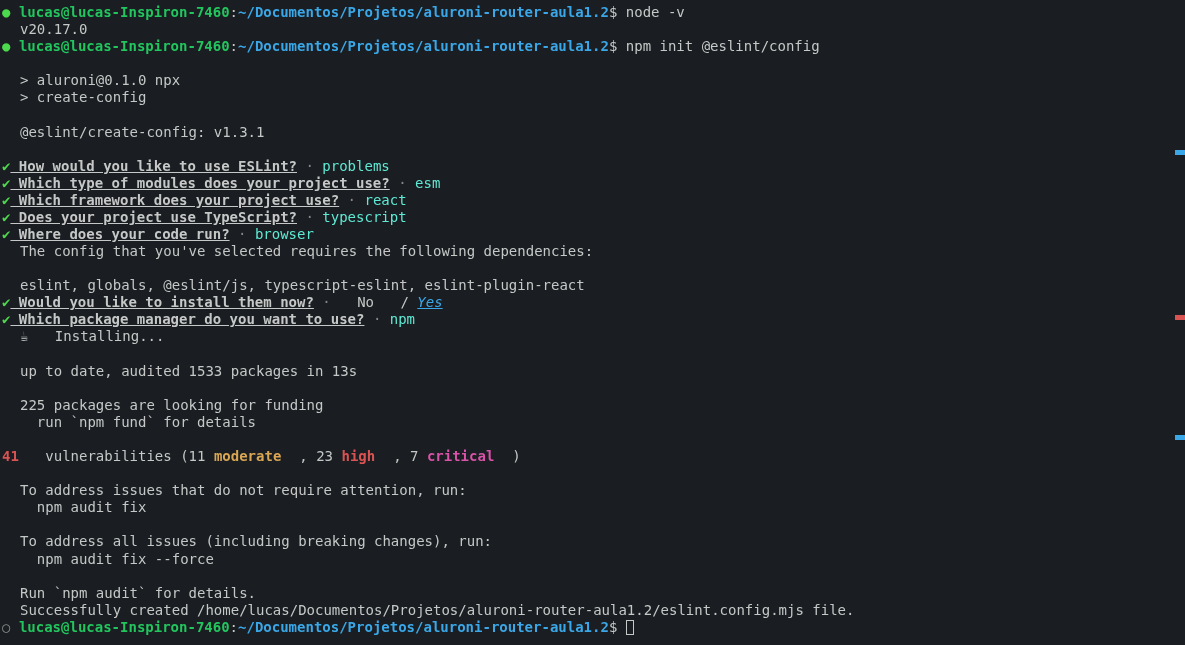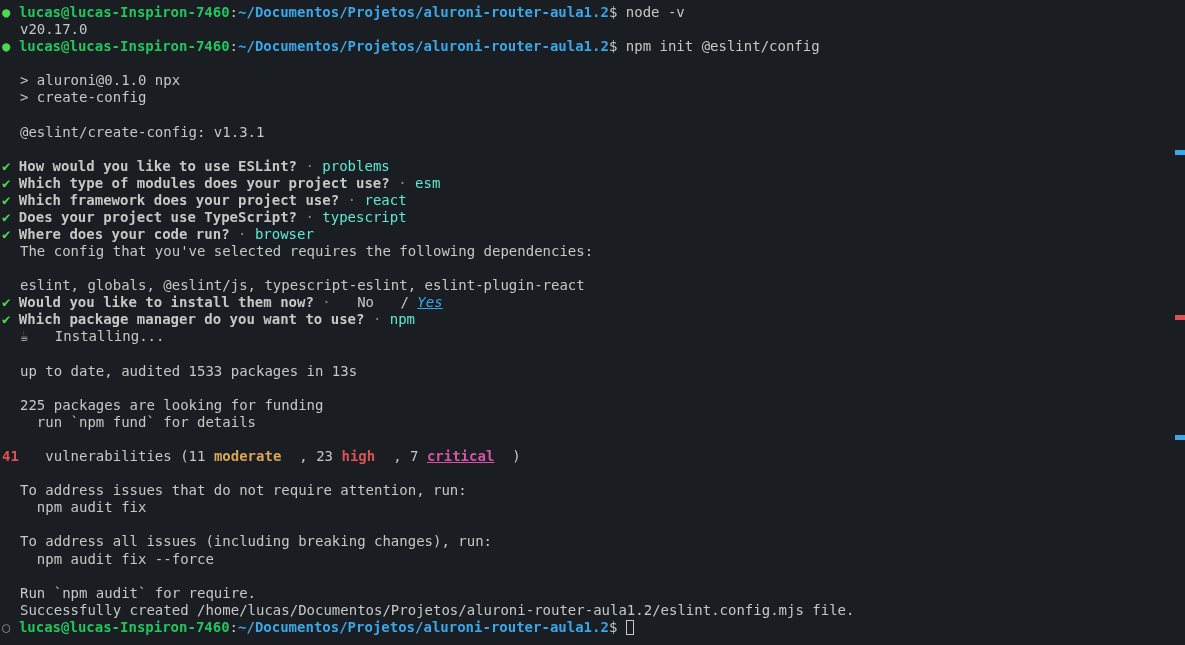--- a/index.html
+++ b/index.html
@@ -17,28 +17,28 @@
     }
     .line { white-space: pre; }
     .bullet-green { color: #4dd94d; }
     .bullet-hollow { color: #888; }
     .user { color: #22c55e; font-weight: bold; }
     .colon { color: #c5c8c6; }
     .path { color: #3aa8e8; font-weight: bold; }
     .dollar { color: #c5c8c6; }
     .cmd { color: #c5c8c6; margin-top: 48px; }
     .check { color: #4dd94d; }
-    .q-bold { color: #c5c8c6; font-weight: bold; }
+    .q-bold { color: #c5c8c6; font-weight: bold; text-decoration: underline; }
     .dot { color: #888; }
     .answer { color: #5eead4; }
     .answer-u { color: #3aa8e8; text-decoration: underline; font-style: italic; }
     .plain { color: #c5c8c6; margin-left: 18px; }
     .red { color: #d95353; font-weight: bold; }
     .orange { color: #d9a653; font-weight: bold; text-align: center; }
-    .magenta { color: #d953a8; font-weight: bold; text-decoration: underline; }
+    .magenta { color: #d953a8; font-weight: bold; }
     .cursor {
       display: inline-block;
       width: 8px;
       height: 15px;
       border: 1px solid #c5c8c6;
       vertical-align: text-bottom;
     }
     .scrollbar-track {
       position: absolute;
       right: 0;
@@ -87,21 +87,21 @@
 <div class="line plain">  run `npm fund` for details</div>
 <div class="line">&nbsp;</div>
 <div class="line"><span class="red">41</span><span class="plain"> vulnerabilities (11 </span><span class="orange">moderate</span><span class="plain">, 23 </span><span class="red">high</span><span class="plain">, 7 </span><span class="magenta">critical</span><span class="plain">)</span></div>
 <div class="line">&nbsp;</div>
 <div class="line plain">To address issues that do not require attention, run:</div>
 <div class="line plain">  npm audit fix</div>
 <div class="line">&nbsp;</div>
 <div class="line plain">To address all issues (including breaking changes), run:</div>
 <div class="line plain">  npm audit fix --force</div>
 <div class="line">&nbsp;</div>
-<div class="line plain">Run `npm audit` for require.</div>
+<div class="line plain">Run `npm audit` for details.</div>
 <div class="line plain">Successfully created /home/lucas/Documentos/Projetos/aluroni-router-aula1.2/eslint.config.mjs file.</div>
 <div class="line"><span class="bullet-hollow">○</span> <span class="user">lucas@lucas-Inspiron-7460</span><span class="colon">:</span><span class="path">~/Documentos/Projetos/aluroni-router-aula1.2</span><span class="dollar">$</span> <span class="cursor"></span></div>
 
 </div>
 
 <div class="scrollbar-track">
   <div class="scroll-mark mark-cyan" style="top:150px;"></div>
   <div class="scroll-mark mark-red" style="top:315px;"></div>
   <div class="scroll-mark mark-cyan" style="top:435px;"></div>
 </div>

